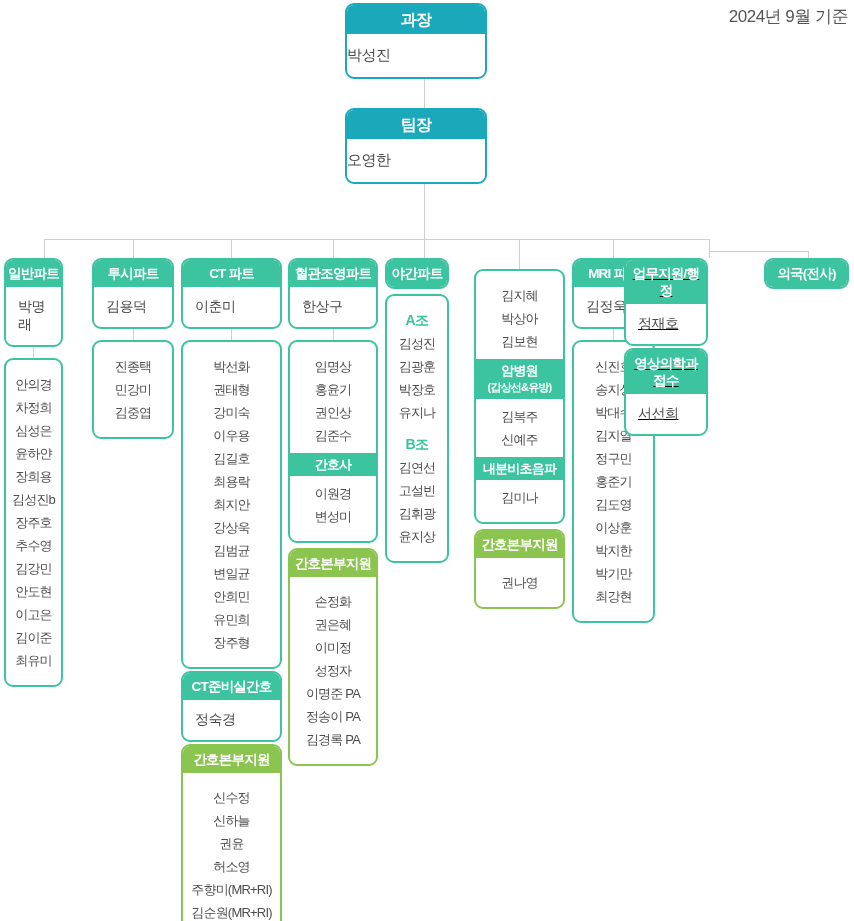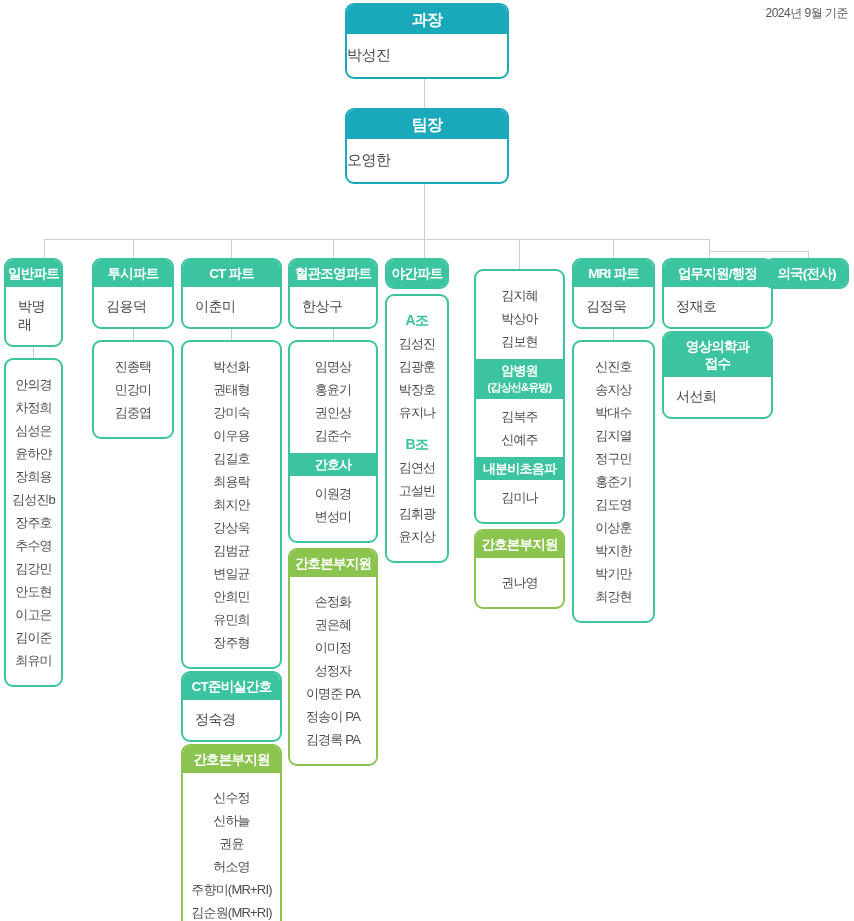--- a/index.html
+++ b/index.html
@@ -1,20 +1,20 @@
 <!DOCTYPE html>
 <html><head>
 <meta charset="utf-8">
 <style>
   * { box-sizing: border-box; margin: 0; padding: 0; }
   html,body { background:#fff; }
   body { font-family:"Liberation Sans","DejaVu Sans",sans-serif; }
   .canvas { position:relative; width:854px; height:921px; background:#fff; overflow:hidden; }
 
-  .note { position:absolute; top:5px; right:6px; font-size:12px; color:#555; letter-spacing:-0.5px; }
+  .note { position:absolute; top:5px; right:6px; font-size:17px; color:#555; letter-spacing:-0.5px; }
 
   .line { position:absolute; background:#cfcfcf; }
 
   
   .box { border:2px solid #3cc3a0; border-radius:9px; overflow:hidden; background:#fff; }
   .box.teal { border-color:#1aa8bb; }
   .box.lime { border-color:#8cc450; }
   .hd { background:#3cc3a0; color:#fff; font-weight:bold; font-size:13.5px; text-align:center;
         padding:5px 1px; letter-spacing:-0.8px; line-height:17px; }
   .box.teal .hd { background:#1aa8bb; font-size:16px; padding:6px 0; }
@@ -26,21 +26,21 @@
   .banner { background:#3cc3a0; color:#fff; font-weight:bold; font-size:13px; letter-spacing:-0.8px;
             padding:3px 0; margin:6px 0; line-height:17px; }
   .banner .sub { display:block; font-size:11px; }
   .grp-label { color:#3cc3a0; font-weight:bold; font-size:14px; line-height:23px; letter-spacing:-0.5px; }
   .grp-gap { height:9px; }
 
   .col { position:absolute; top:258px; }
   .drop { width:1px; height:11px; background:#cfcfcf; margin:0 auto; }
   .gap2 { height:2px; } .gap5 { height:5px; }
 
-  .top-unit { position:absolute; left:345px; width:164px; }
+  .top-unit { position:absolute; left:345px; width:142px; }
   .top-unit .hd { font-size:16px; }
   .top-unit .leader { font-size:15px; padding:12px 0; }
 </style>
 </head>
 <body>
 
 <div class="canvas">
 
   <div class="note">2024년 9월 기준</div>
 
@@ -259,21 +259,21 @@
           <div class="member">홍준기</div>
           <div class="member">김도영</div>
           <div class="member">이상훈</div>
           <div class="member">박지한</div>
           <div class="member">박기만</div>
           <div class="member">최강현</div>
         </div>
     </div>
   </div>
 
-  <div class="col" style="left:662px; width:111px;">
+  <div class="col" style="left:624px; width:84px;text-decoration:underline;">
     <div class="box">
       <div class="hd">업무지원/행정</div>
       <div class="leader">정재호</div>
     </div>
     <div class="gap2"></div>
     <div class="box">
       <div class="hd">
         <span style="display:block">영상의학과</span>
         <span style="display:block">접수</span>
       </div>

